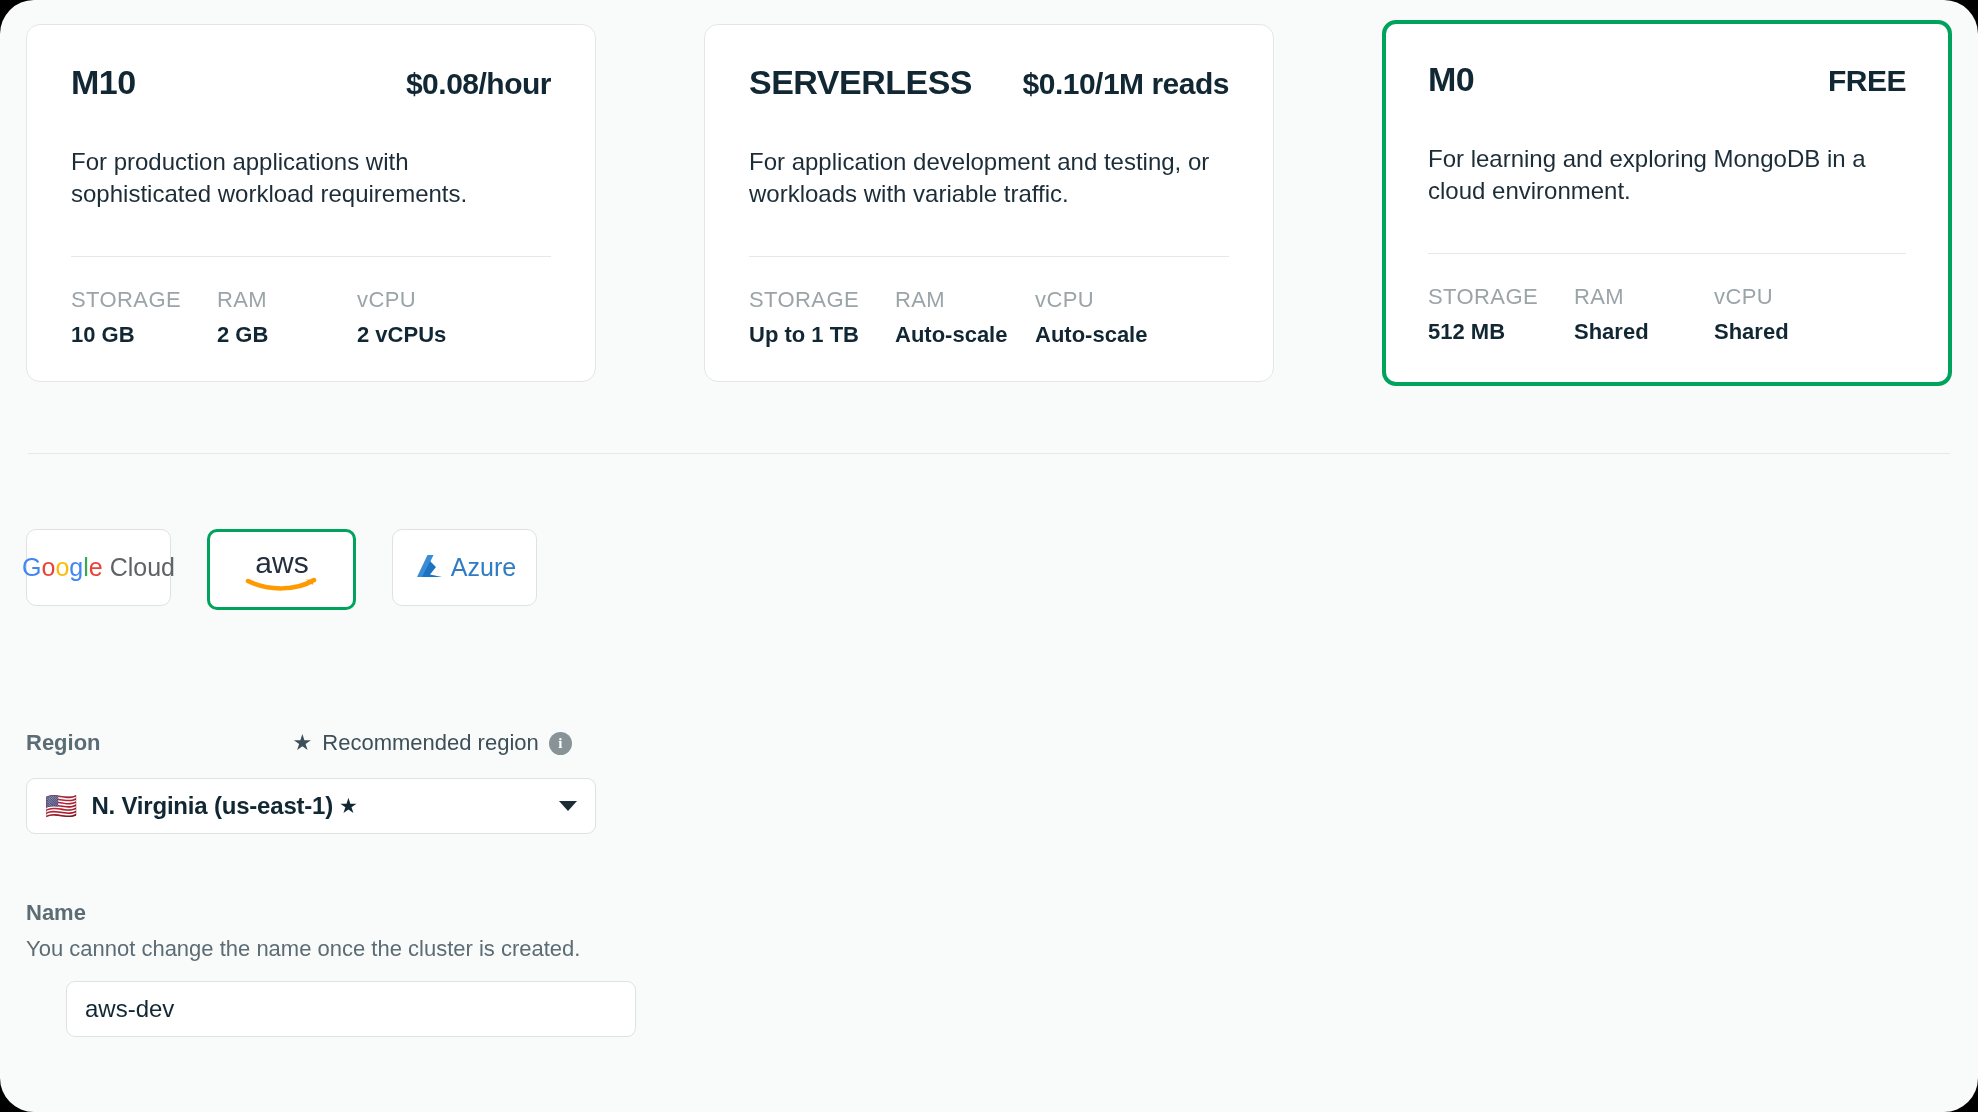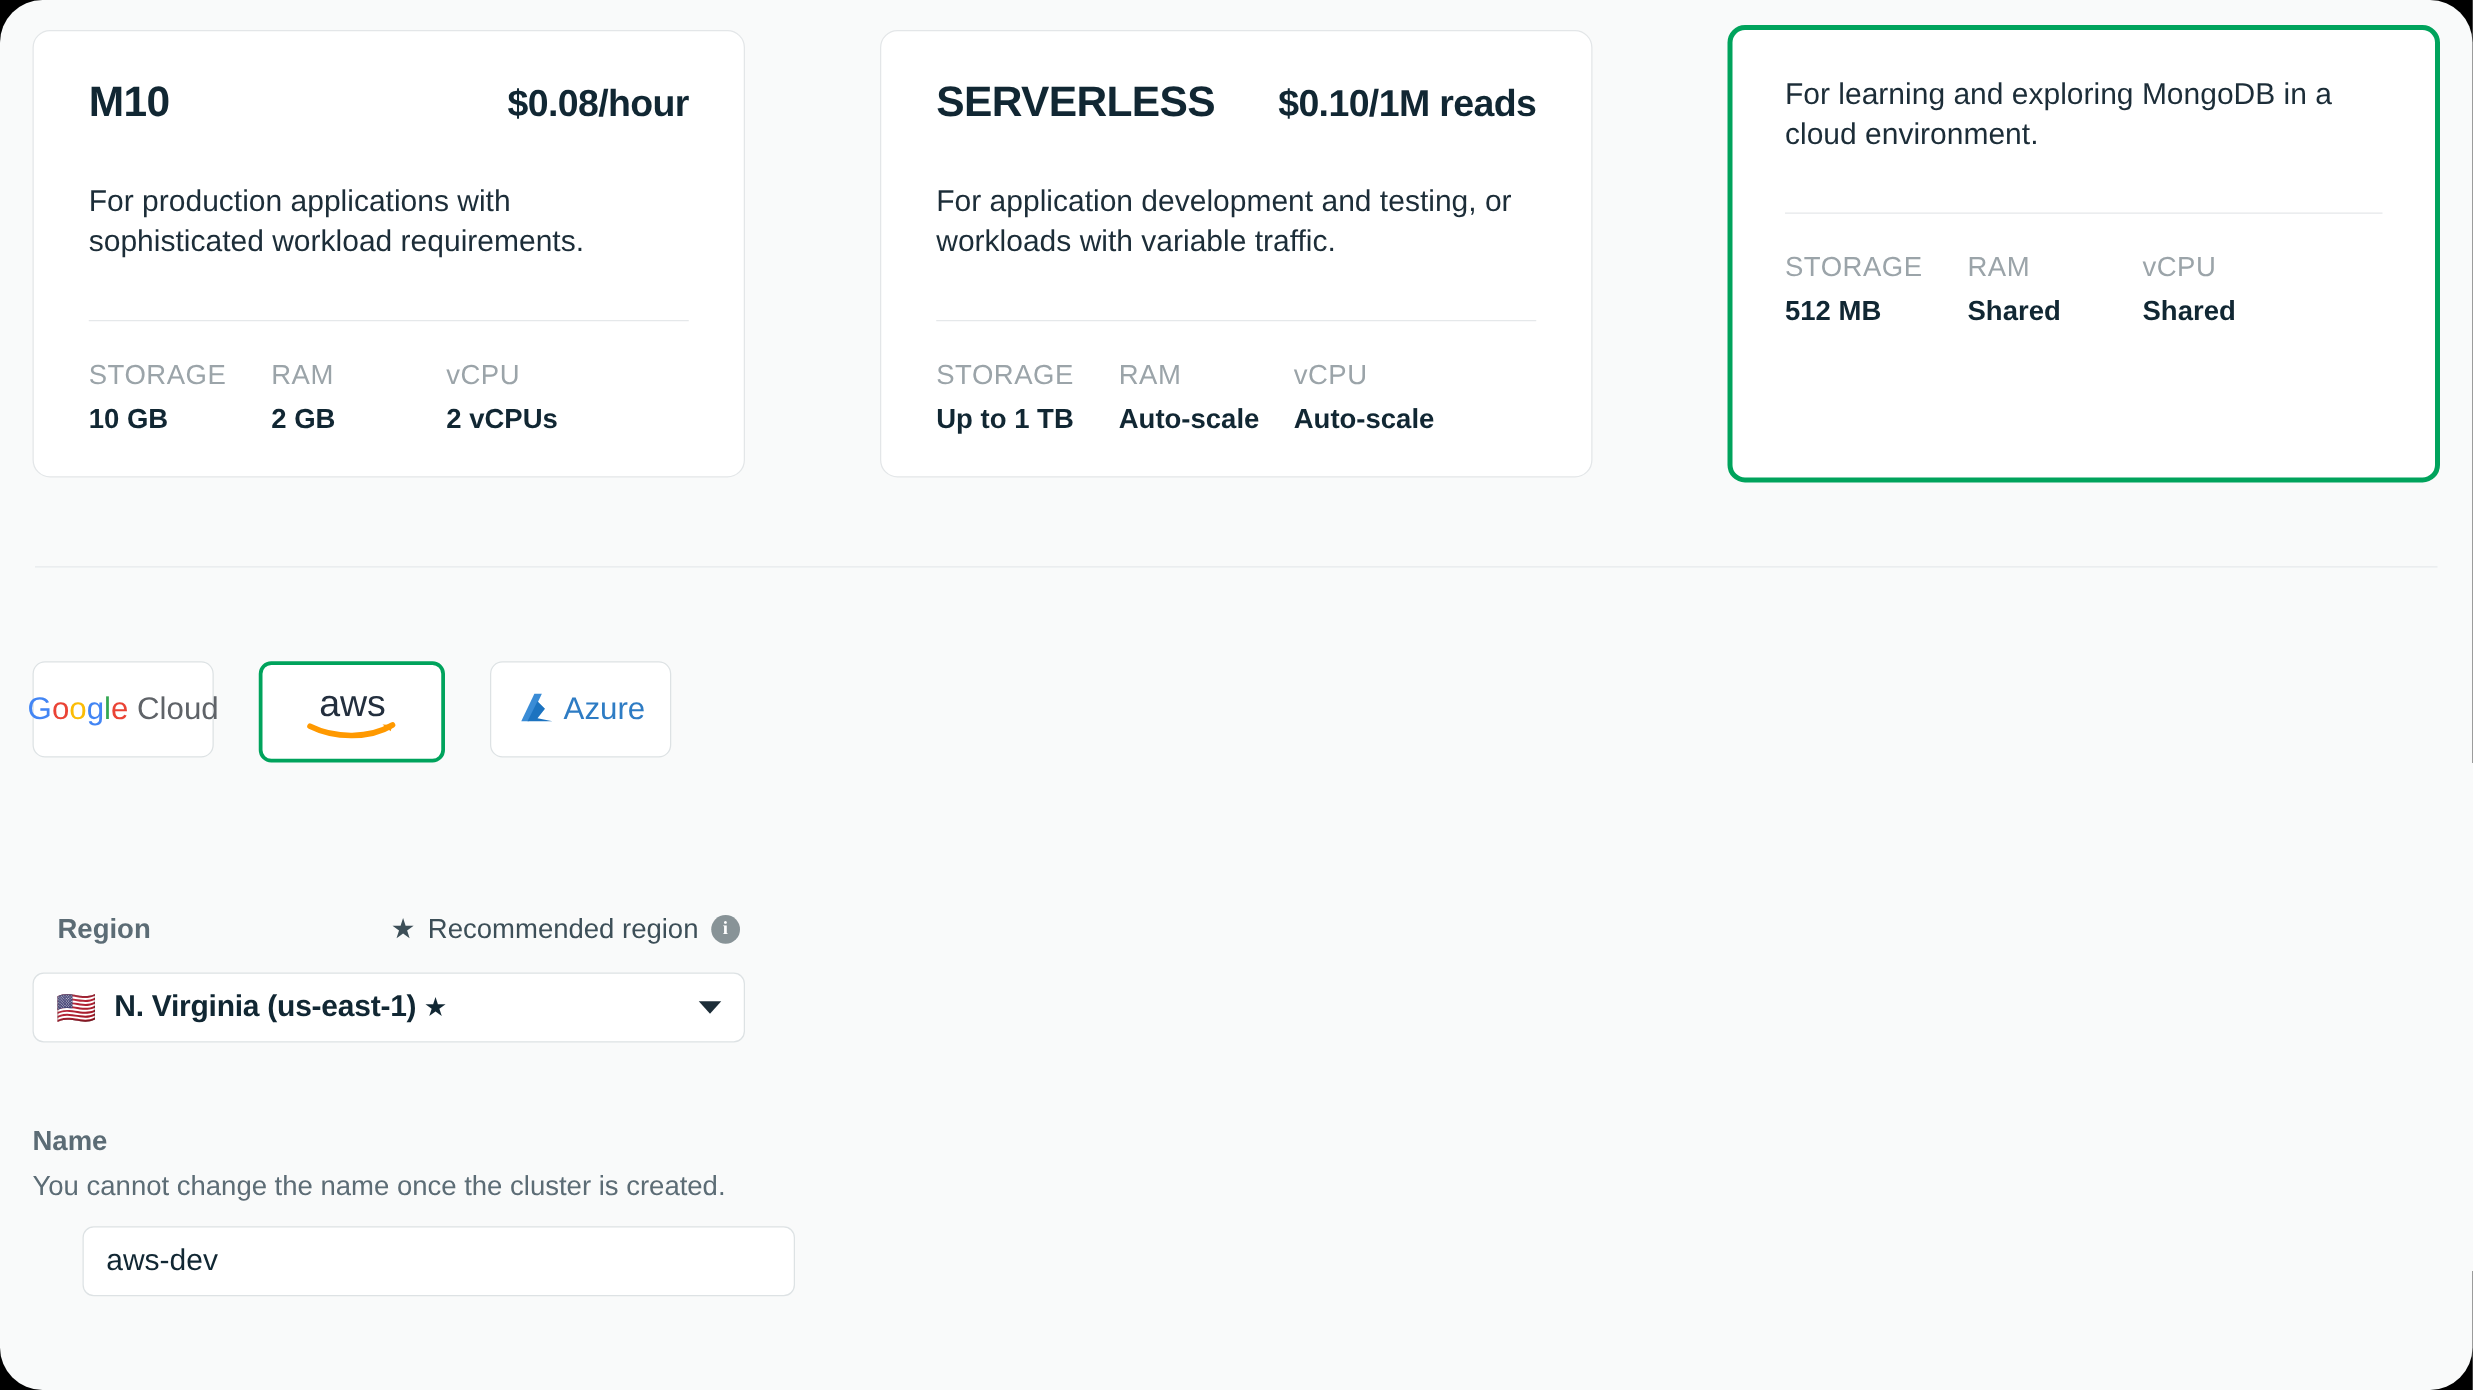--- a/index.html
+++ b/index.html
@@ -155,21 +155,20 @@
   .azure-logo { display: flex; align-items: center; gap: 6px; }
   .azure-text { font-size: 25px; color: #2E7CC4; }
 
   
   #region-section { position: absolute; left: 26px; top: 730px; }
 
   #region-header {
     display: flex;
     align-items: center;
     width: 570px;
-    margin-left: 20px;
   }
   #recommended-wrap {
     display: flex;
     align-items: center;
     gap: 10px;
     margin-left: 192px;
   }
   #recommended-text {
     font-size: 22px;
     color: #3D4F58;
@@ -285,20 +284,24 @@
           <div class="spec-value">Auto-scale</div>
         </div>
         <div class="spec-col vcpu">
           <div class="spec-label">vCPU</div>
           <div class="spec-value">Auto-scale</div>
         </div>
       </div>
     </div>
 
     <div class="tier-card selected">
+      <div class="tier-head">
+        <div class="tier-name">M0</div>
+        <div class="tier-price">FREE</div>
+      </div>
       <div class="tier-desc">For learning and exploring MongoDB in a cloud environment.</div>
       <div class="tier-rule"></div>
       <div class="spec-row">
         <div class="spec-col storage">
           <div class="spec-label">STORAGE</div>
           <div class="spec-value">512 MB</div>
         </div>
         <div class="spec-col ram">
           <div class="spec-label">RAM</div>
           <div class="spec-value">Shared</div>

